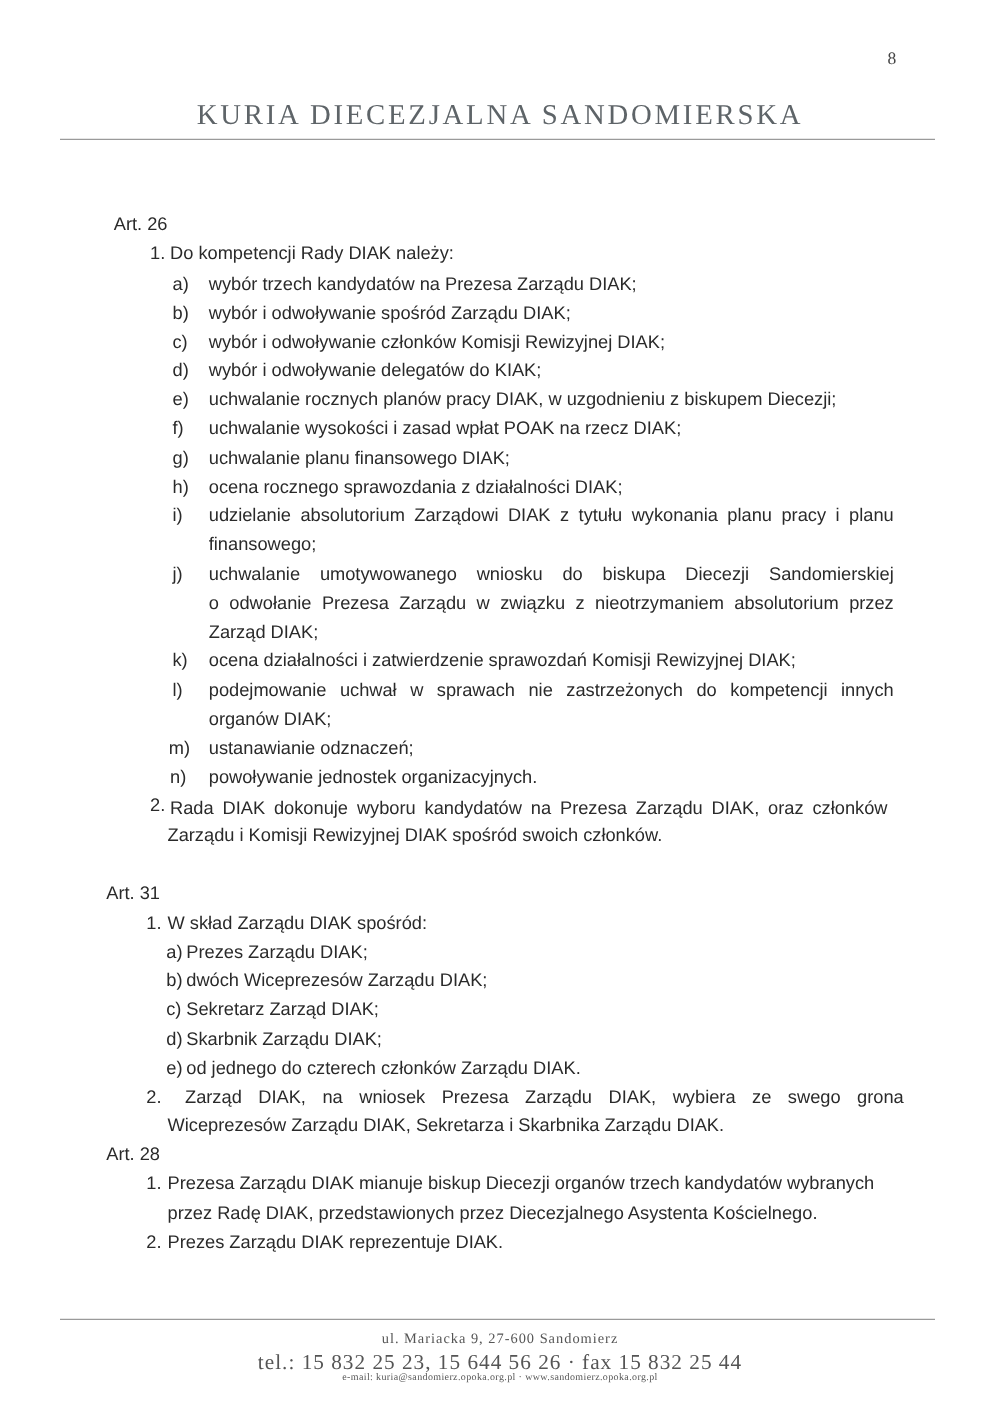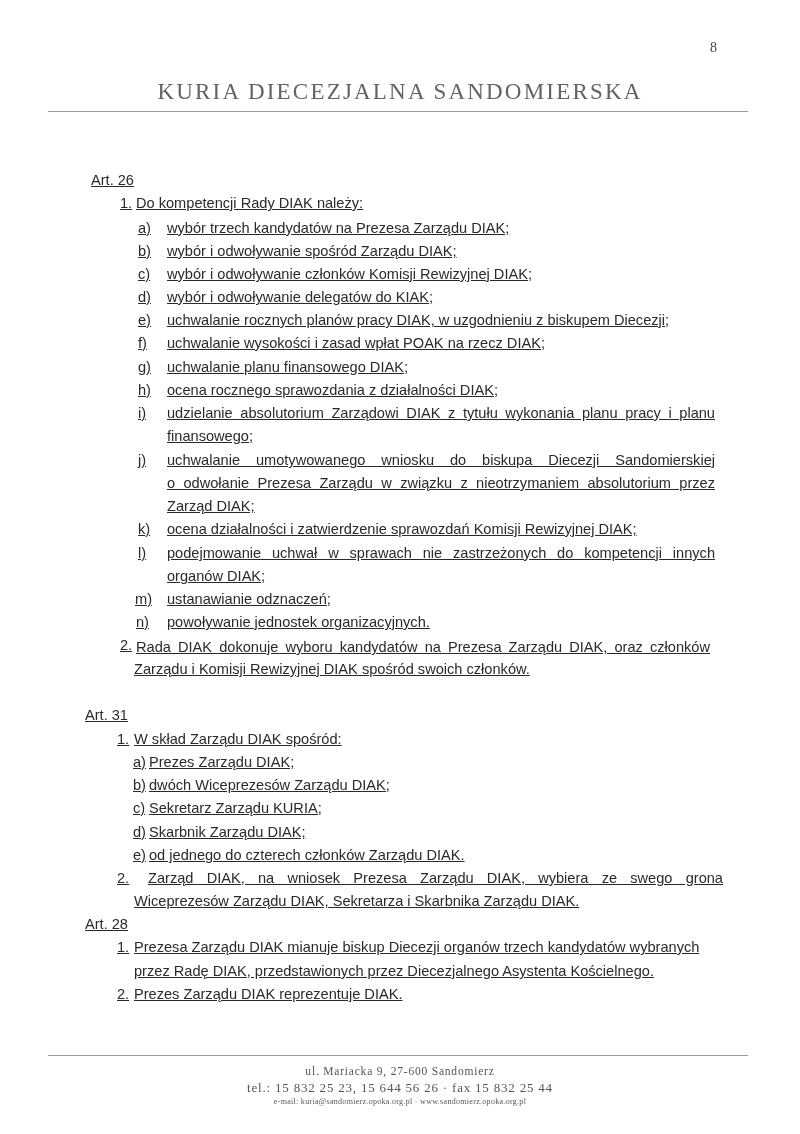--- a/index.html
+++ b/index.html
@@ -7,26 +7,26 @@
          font-family: "Liberation Sans", "DejaVu Sans", sans-serif; color: #2a2a2a; }
   .page-number { position: absolute; left: 710px; top: 40px; font-size: 14px;
                  font-family: "Liberation Serif", serif; color: #444; }
   .header-title { position: absolute; left: 0; width: 800px; top: 79px; text-align: center;
                   font-family: "Liberation Serif", "DejaVu Serif", serif; font-size: 23px;
                   letter-spacing: 2.2px; color: #5e6468; }
   .rule { position: absolute; left: 48px; width: 700px; height: 1px; background: #9a9a9a; }
   .rule.top { top: 111px; }
   .rule.bottom { top: 1055px; }
   .content { position: absolute; left: 0; top: 0; width: 800px; font-size: 14.6px; }
-  .line { position: absolute; white-space: nowrap; line-height: 20px; text-decoration: underline; }
+  .line { position: absolute; white-space: nowrap; line-height: 20px; }
   .just { text-align: justify; text-align-last: justify; white-space: normal; }
   .footer { position: absolute; left: 0; width: 800px; text-align: center;
             font-family: "Liberation Serif", "DejaVu Serif", serif; color: #555; }
   .f1 { top: 1065px; font-size: 11.5px; letter-spacing: 0.8px; }
-  .f2 { top: 1080px; font-size: 13px; letter-spacing: 0.8px; }
+  .f2 { top: 1080px; font-size: 17px; letter-spacing: 0.8px; }
   .f3 { top: 1097px; font-size: 8px; letter-spacing: 0.3px; }
 </style>
 </head>
 <body>
 
 <div class="page-number">8</div>
 <div class="header-title">KURIA DIECEZJALNA SANDOMIERSKA</div>
 <div class="rule top"></div>
 
 <div class="content">
@@ -89,21 +89,21 @@
   <div class="line" style="left:117px;top:729px">1.</div>
   <div class="line" style="left:134px;top:729px">W skład Zarządu DIAK spośród:</div>
 
   <div class="line" style="left:133px;top:752px">a)</div>
   <div class="line" style="left:149px;top:752px">Prezes Zarządu DIAK;</div>
 
   <div class="line" style="left:133px;top:775px">b)</div>
   <div class="line" style="left:149px;top:775px">dwóch Wiceprezesów Zarządu DIAK;</div>
 
   <div class="line" style="left:133px;top:798px">c)</div>
-  <div class="line" style="left:149px;top:798px">Sekretarz Zarządu KURIA;</div>
+  <div class="line" style="left:149px;top:798px">Sekretarz Zarząd DIAK;</div>
 
   <div class="line" style="left:133px;top:822px">d)</div>
   <div class="line" style="left:149px;top:822px">Skarbnik Zarządu DIAK;</div>
 
   <div class="line" style="left:133px;top:845px">e)</div>
   <div class="line" style="left:149px;top:845px">od jednego do czterech członków Zarządu DIAK.</div>
 
   <div class="line" style="left:117px;top:868px">2.</div>
   <div class="line just" style="left:148px;top:868px;width:575px">Zarząd DIAK, na wniosek Prezesa Zarządu DIAK, wybiera ze swego grona</div>
   <div class="line" style="left:134px;top:891px">Wiceprezesów Zarządu DIAK, Sekretarza i Skarbnika Zarządu DIAK.</div>

